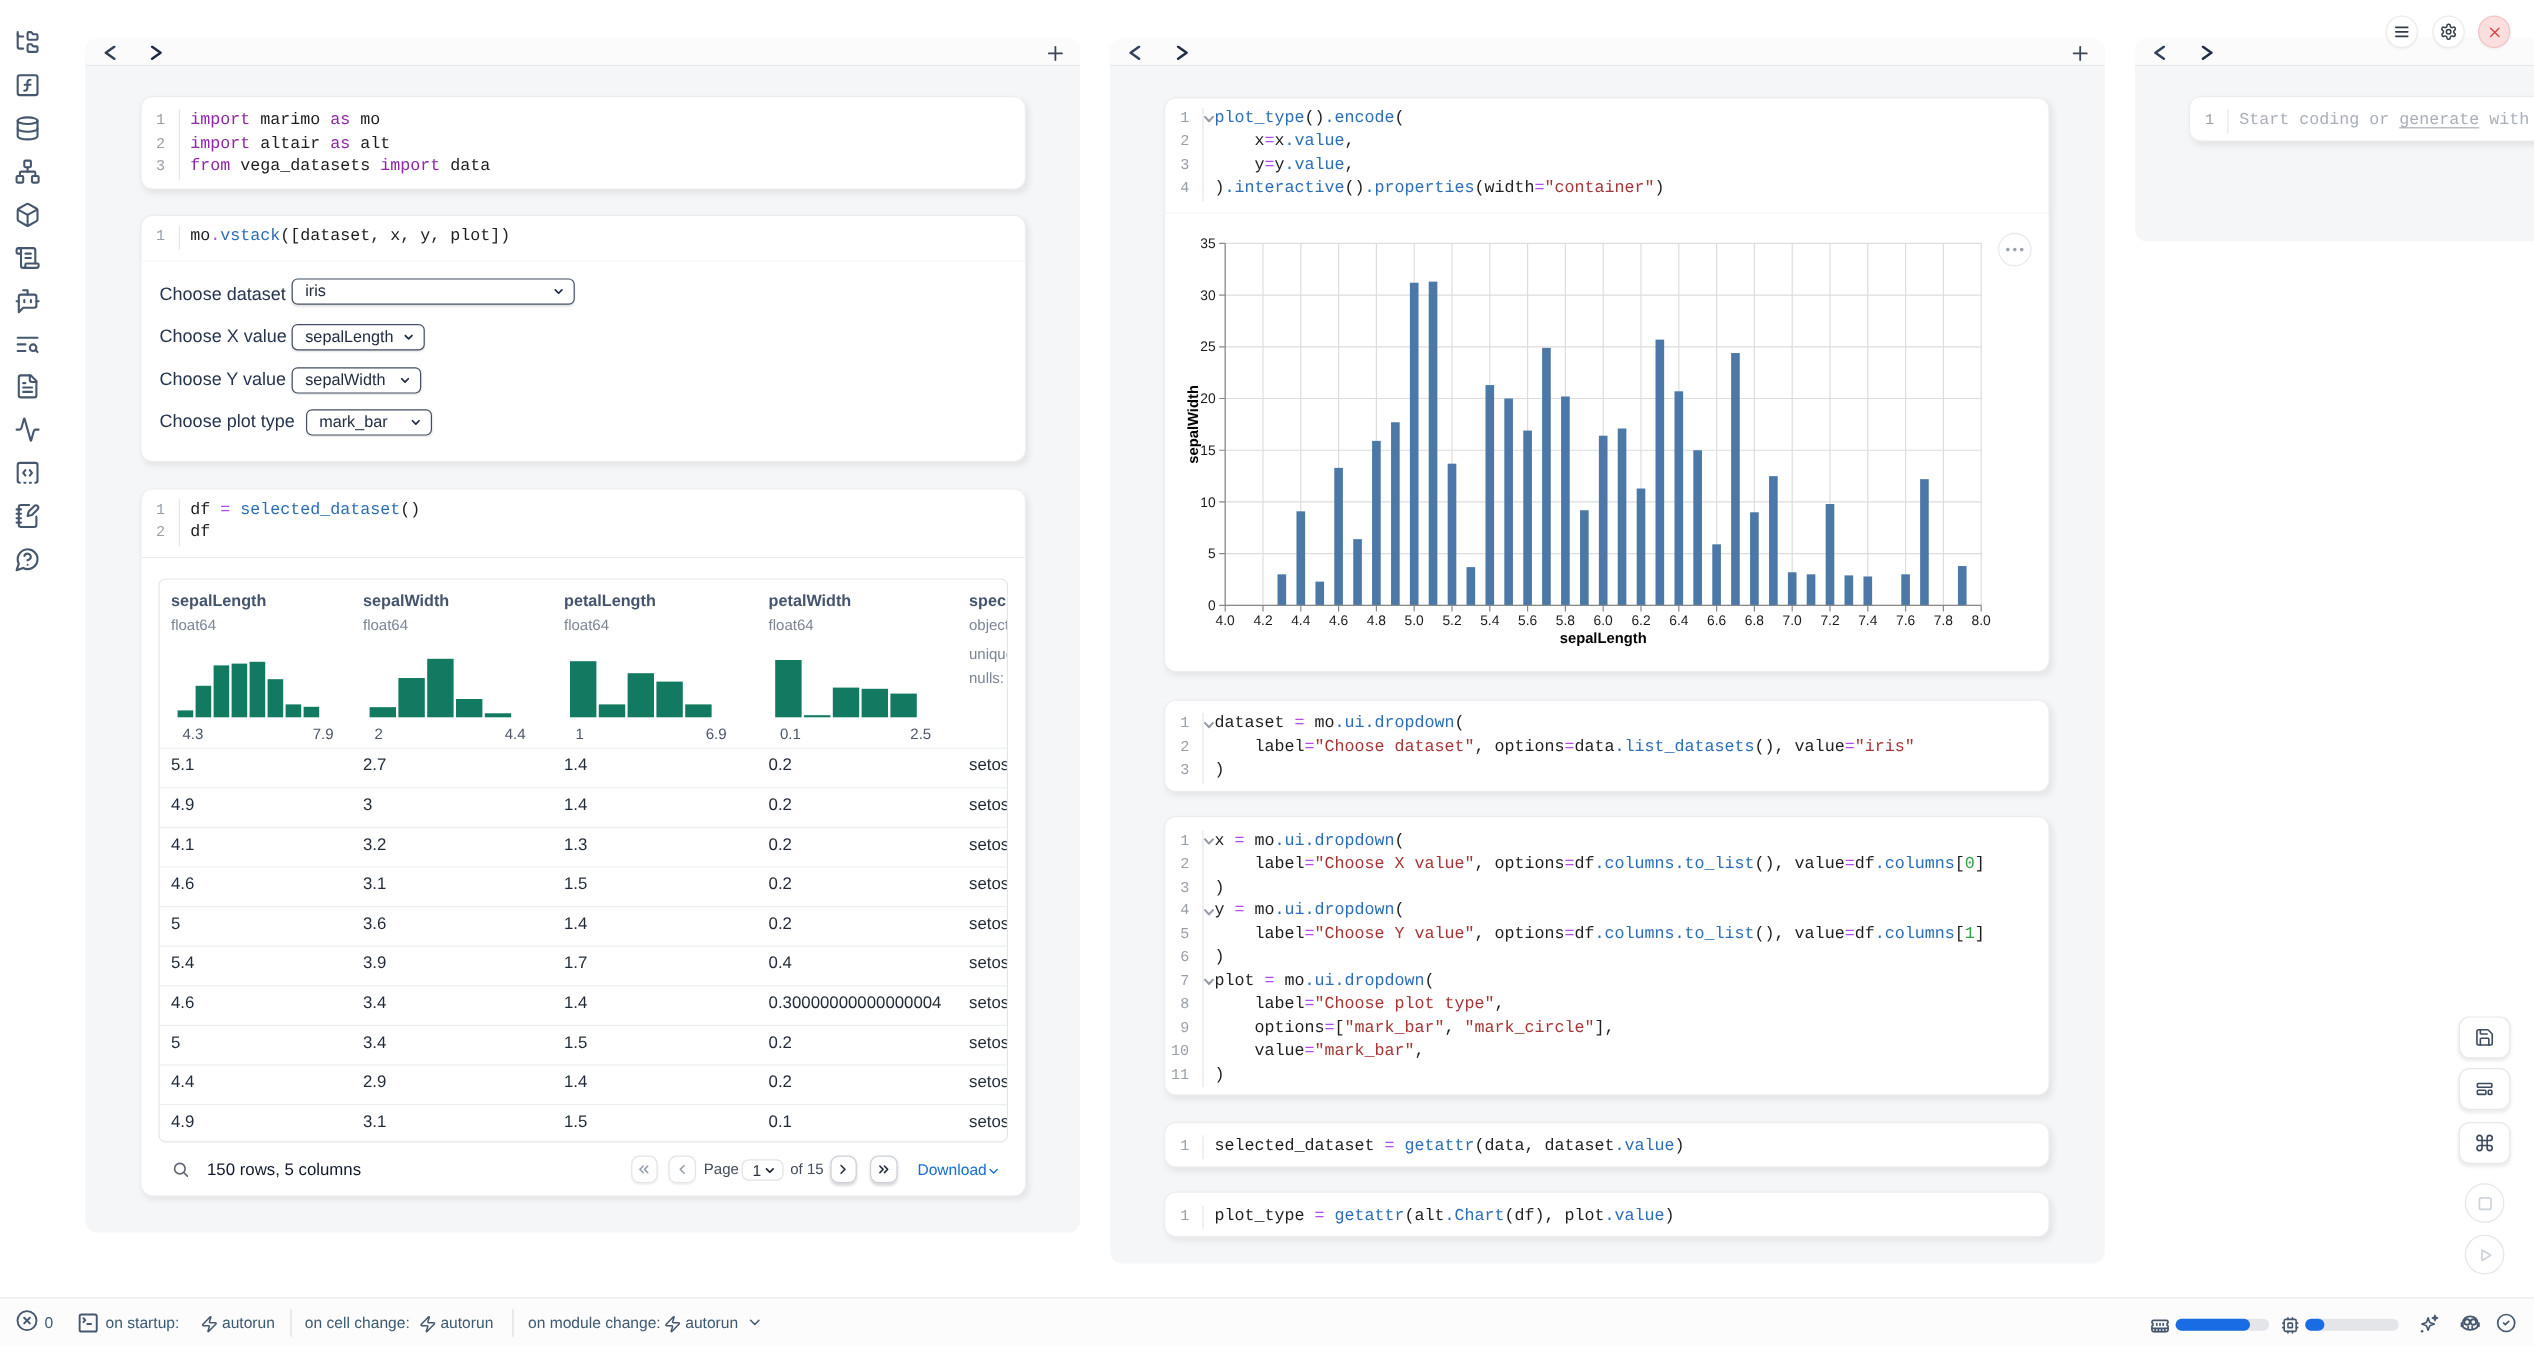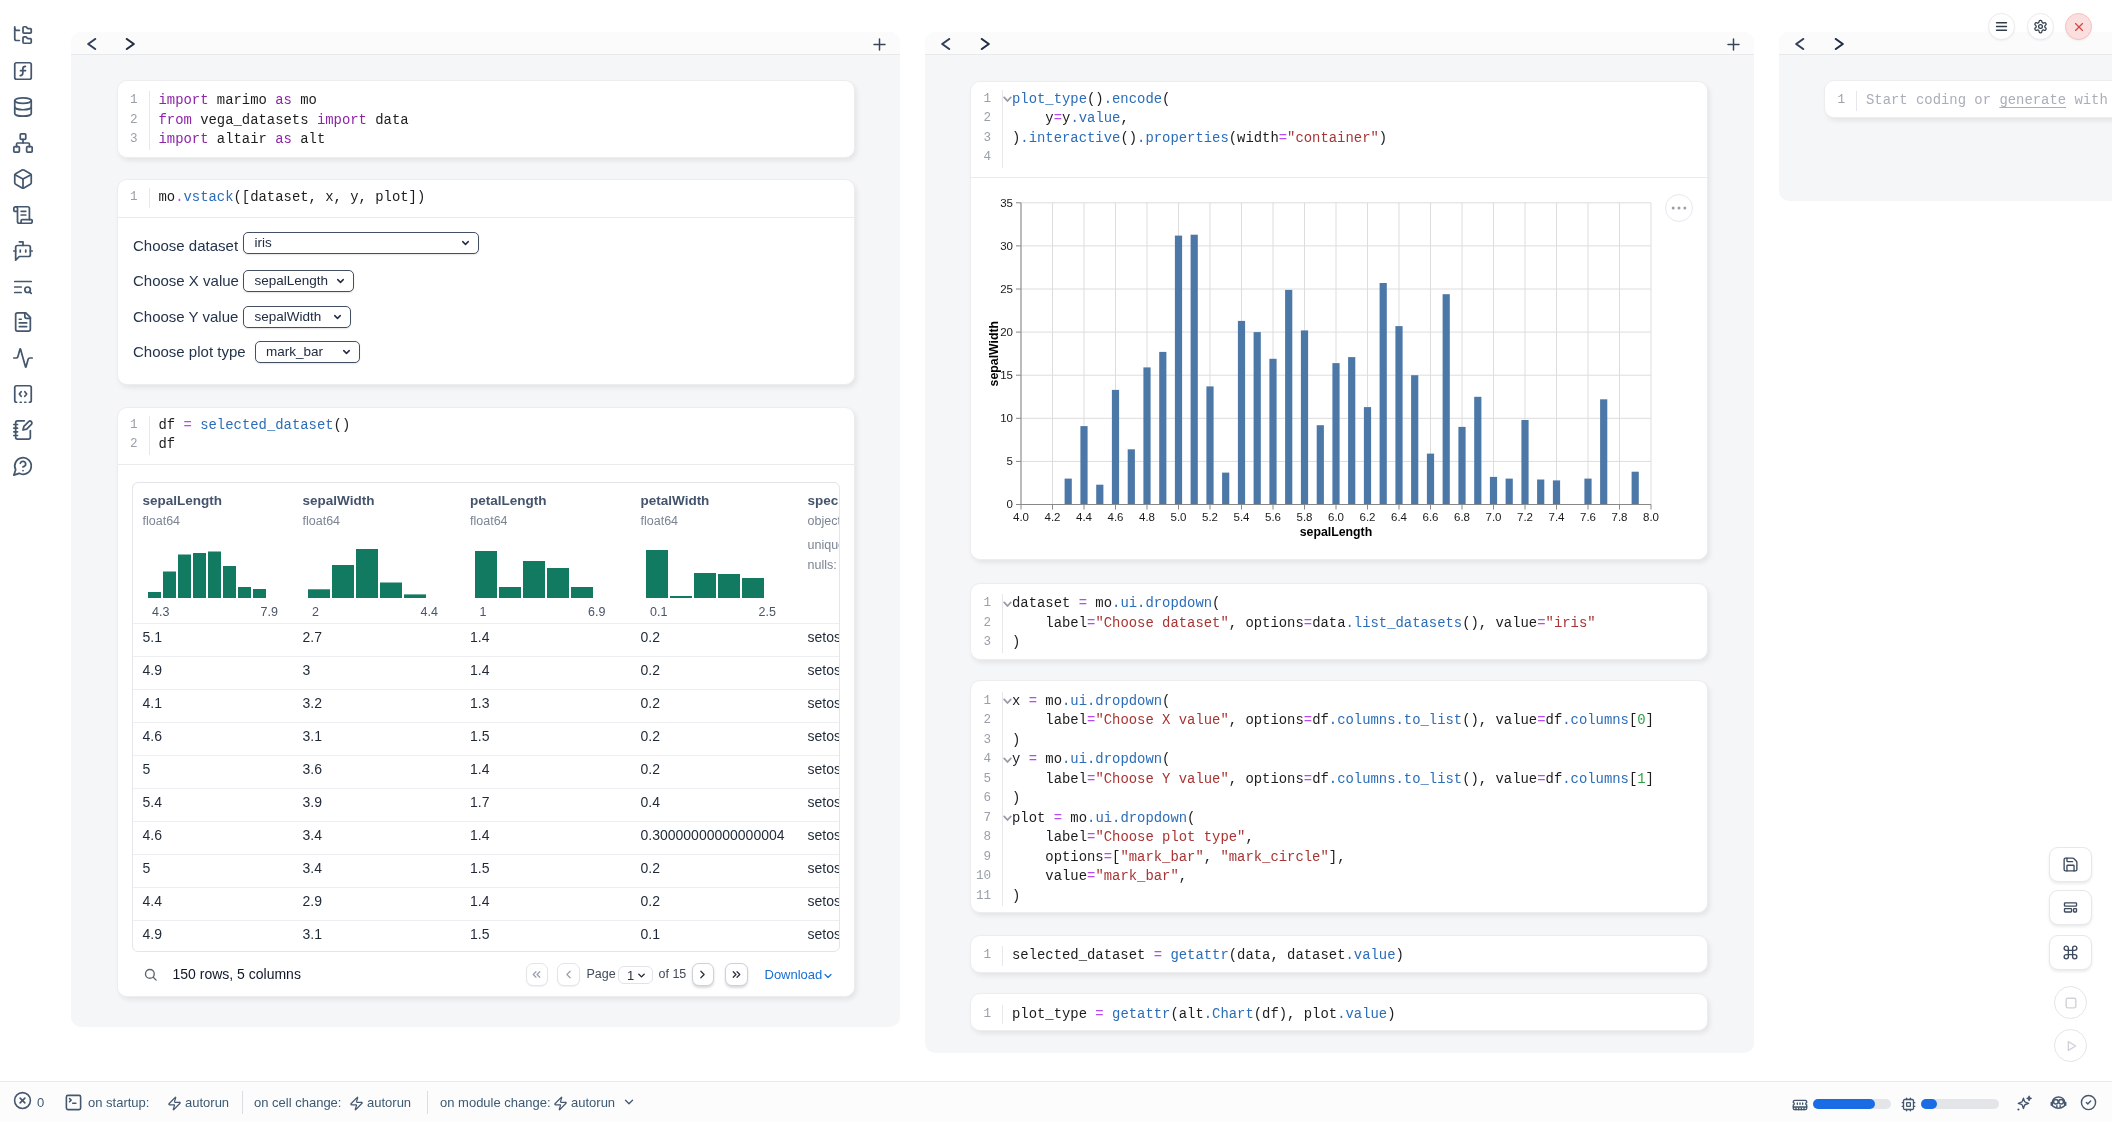--- a/index.html
+++ b/index.html
@@ -110,21 +110,21 @@
     <svg style="position:absolute;left:801.5px;top:5.7px" width="13" height="13" viewBox="0 0 13 13" fill="none" stroke="#39455a" stroke-width="1.5" stroke-linecap="round">
       <path d="M6.5 1v11M1 6.5h11"></path>
     </svg>
     <div class="cell " style="left:45.5px;top:47.5px;width:738px;height:78px">
       <div class="code">
         <div class="gut">
           <div>1</div>
           <div>2</div>
           <div>3</div>
         </div>
-        <div class="src"><div><span class="k">import</span> marimo <span class="k">as</span> mo</div><div><span class="k">from</span> vega_datasets <span class="k">import</span> data</div><div><span class="k">import</span> altair <span class="k">as</span> alt</div></div>
+        <div class="src"><div><span class="k">import</span> marimo <span class="k">as</span> mo</div><div><span class="k">import</span> altair <span class="k">as</span> alt</div><div><span class="k">from</span> vega_datasets <span class="k">import</span> data</div></div>
       </div>
     </div>
     <div class="cell codeout" style="left:45.5px;top:147px;width:738px;height:206px">
       <div class="code">
         <div class="gut">
           <div>1</div>
         </div>
         <div class="src"><div>mo<span class="o">.</span><span class="f">vstack</span>([dataset, x, y, plot])</div></div>
       </div>
       <div class="out" style="top:37px">
@@ -369,21 +369,21 @@
       <path d="M6.5 1v11M1 6.5h11"></path>
     </svg>
     <div class="cell codeout" style="left:45px;top:48.8px;width:738px;height:479px">
       <div class="code">
         <div class="gut">
           <div>1</div>
           <div>2</div>
           <div>3</div>
           <div>4</div>
         </div>
-        <div class="src"><div><span class="f">plot_type</span>()<span class="f">.encode</span>(</div><div>    y<span class="o">=</span>y<span class="f">.value</span>,</div><div>)<span class="f">.interactive</span>()<span class="f">.properties</span>(width<span class="o">=</span><span class="s">"container"</span>)</div></div>
+        <div class="src"><div><span class="f">plot_type</span>()<span class="f">.encode</span>(</div><div>    x<span class="o">=</span>x<span class="f">.value</span>,</div><div>    y<span class="o">=</span>y<span class="f">.value</span>,</div><div>)<span class="f">.interactive</span>()<span class="f">.properties</span>(width<span class="o">=</span><span class="s">"container"</span>)</div></div>
         <svg style="position:absolute;left:31.5px;top:14.5px" width="9" height="7" viewBox="0 0 9 7" fill="none" stroke="#949ba5" stroke-width="1.7" stroke-linecap="round" stroke-linejoin="round">
           <path d="M1.2 1.4 4.5 5l3.3-3.6"></path>
         </svg>
       </div>
       <div class="out" style="top:95.5px">
         <svg width="738" height="383" style="position:absolute;left:0;top:0;display:block" font-family="Liberation Sans,sans-serif">
           <line x1="50.0" y1="24.8" x2="50.0" y2="326.5" stroke="#dddddd" stroke-width="1"></line>
           <line x1="81.5" y1="24.8" x2="81.5" y2="326.5" stroke="#dddddd" stroke-width="1"></line>
           <line x1="113.0" y1="24.8" x2="113.0" y2="326.5" stroke="#dddddd" stroke-width="1"></line>
           <line x1="144.5" y1="24.8" x2="144.5" y2="326.5" stroke="#dddddd" stroke-width="1"></line>

